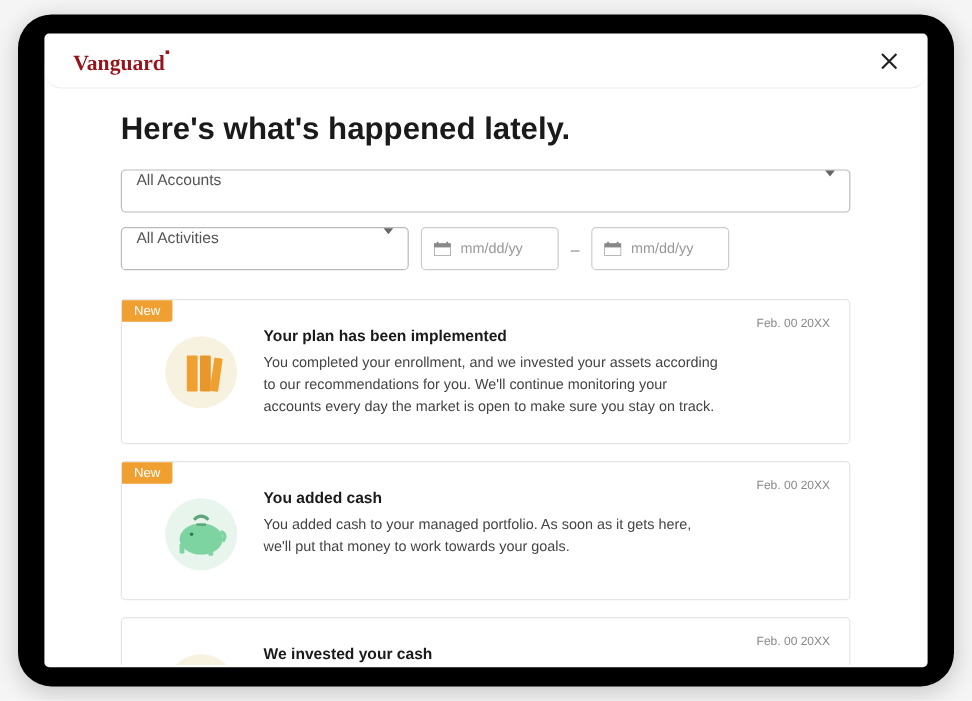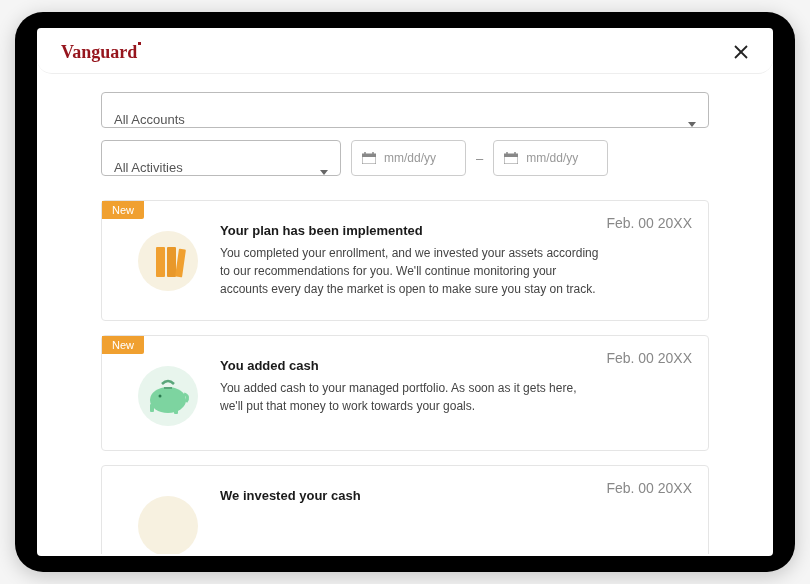--- a/index.html
+++ b/index.html
@@ -7,32 +7,32 @@
 .tablet-frame { width: 780px; height: 560px; background: #000; border-radius: 28px; padding: 16px 22px; position: relative; box-shadow: 0 4px 20px rgba(0,0,0,0.2); }
 .screen { width: 100%; height: 100%; background: #fff; border-radius: 4px; overflow: hidden; position: relative; }
 .header { display: flex; justify-content: space-between; align-items: center; padding: 14px 24px 10px 24px; border-bottom: 1px solid #eee; border-radius: 15px; }
 .logo { font-family: Georgia, serif; font-weight: bold; color: #96151d; font-size: 18px; position: relative; }
 .logo::after { content: ""; position: absolute; top: 0; right: -4px; width: 3px; height: 3px; background: #96151d; }
 .close-btn { cursor: pointer; font-size: 20px; line-height: 1; }
 .content { padding: 18px 64px 0 64px; height: calc(100% - 48px); overflow-y: auto; }
 .page-title { font-size: 26px; font-weight: 700; color: #1a1a1a; margin-bottom: 18px; }
 .filters { margin-bottom: 24px; }
 .select-row1 { margin-bottom: 12px; }
-.select-box { border: 1px solid #bbb; border-radius: 4px; height: 36px; display: flex; align-items: flex-end; justify-content: space-between; padding: 0 12px; color: #555; font-size: 13px; cursor: pointer; background: #fff; }
+.select-box { border: 1px solid #bbb; border-radius: 4px; height: 36px; display: flex; align-items: flex-start; justify-content: space-between; padding: 0 12px; color: #555; font-size: 13px; cursor: pointer; background: #fff; }
 .select-row2 { display: flex; gap: 10px; align-items: center; }
 .select-activities { width: 240px; gap: 23px; }
 .date-input { border: 1px solid #ccc; border-radius: 4px; height: 36px; display: flex; align-items: center; padding: 0 10px; color: #999; font-size: 12px; width: 115px; background: #fff; gap: 8px; }
 .date-sep { color: #888; font-size: 13px; }
 .card { border: 1px solid #e5e5e5; border-radius: 4px; position: relative; padding: 22px 18px 22px 18px; margin-bottom: 14px; display: flex; gap: 20px; background: #fff; }
 .badge-new { position: absolute; top: 0; left: 0; background: #f0a030; color: #fff; font-size: 11px; padding: 3px 10px; border-radius: 0 0 2px 0; }
 .card-icon { width: 64px; height: 64px; flex-shrink: 0; margin-left: 16px; margin-top: 6px; }
 .card-body { flex: 1; padding-right: 90px; }
 .card-title { font-size: 13px; font-weight: 700; color: #1a1a1a; margin-bottom: 6px; }
 .card-desc { font-size: 12px; color: #444; line-height: 1.5; }
-.card-date { position: absolute; top: 14px; right: 16px; font-size: 14px; color: #888; }
+.card-date { position: absolute; top: 14px; right: 16px; font-size: 10px; color: #888; }
 .caret-down { width: 0; height: 0; border-left: 4px solid transparent; border-right: 4px solid transparent; border-top: 5px solid #666; }
 .cal-icon { width: 14px; height: 12px; display: inline-block; position: relative; }
 .cal-icon svg { width: 100%; height: 100%; }
 </style>
 </head>
 <body>
 
 <div class="tablet-frame">
   <div class="screen">
 
@@ -40,20 +40,21 @@
       <div class="logo">Vanguard</div>
       <div class="close-btn">
         <svg width="16" height="16" viewBox="0 0 16 16">
             <line x1="2" y1="2" x2="14" y2="14" stroke="#222" stroke-width="1.8"></line>
             <line x1="14" y1="2" x2="2" y2="14" stroke="#222" stroke-width="1.8"></line>
           </svg>
       </div>
     </div>
 
     <div class="content">
+      <h1 class="page-title">Here's what's happened lately.</h1>
 
       <div class="filters">
         <div class="select-row1">
           <div class="select-box">
             <span>All Accounts</span>
             <span class="caret-down"></span>
           </div>
         </div>
         <div class="select-row2">
           <div class="select-box select-activities">

